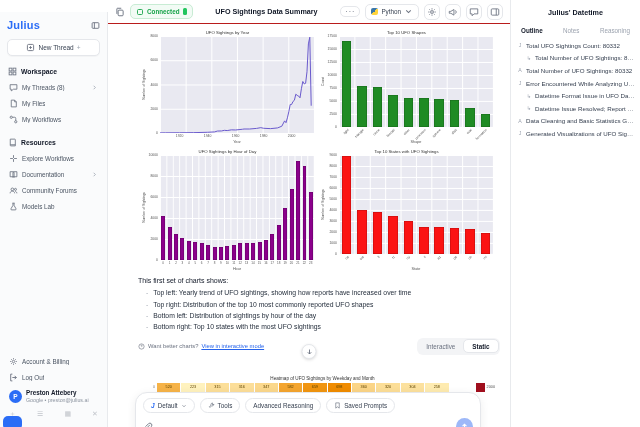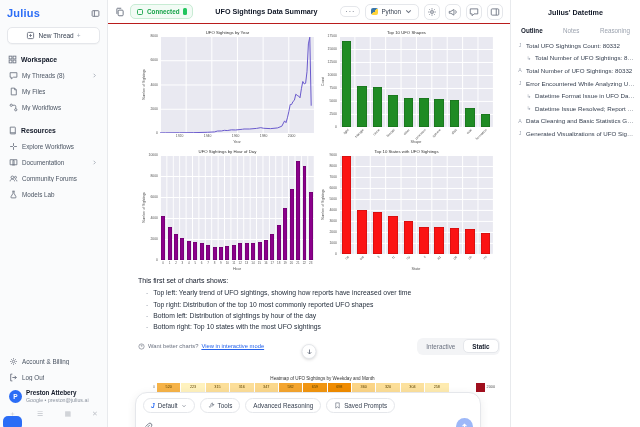--- a/index.html
+++ b/index.html
@@ -2,21 +2,21 @@
 <html><head>
 <meta charset="utf-8">
 <style>
   * { box-sizing: border-box; margin:0; padding:0; }
   html,body { width:640px; height:427px; overflow:hidden; background:#fff;
     font-family:"Liberation Sans", sans-serif; color:#1f2937; }
   .layout { display:flex; width:640px; height:427px; }
 
   
   .sidebar { width:108px; background:#fafbfc; border-right:1px solid #e8eaed;
-    display:flex; flex-direction:column; padding:7px 7px 8px; position:relative; }
+    display:flex; flex-direction:column; padding:7px 7px 8px; position:relative;margin-top:12px; }
   .logo-row { display:flex; align-items:center; justify-content:space-between; }
   .logo { color:#2b6df6; font-weight:bold; font-size:11px; letter-spacing:.2px; }
   .ic { display:inline-flex; align-items:center; justify-content:center; color:#6b7280; }
   .ic svg { width:9px; height:9px; }
   .new-thread { margin-top:8px; background:#fff; border:1px solid #e5e7eb; border-radius:5px;
     height:17px; display:flex; align-items:center; justify-content:center; gap:3px;
     font-size:6.5px; color:#374151; box-shadow:0 1px 1px rgba(0,0,0,.03); cursor:pointer; }
   .sec-head { display:flex; align-items:center; gap:4px; font-size:6.8px; font-weight:700;
     color:#111827; margin:11px 1px 3px; }
   .side-item { display:flex; align-items:center; gap:4px; font-size:6.3px; color:#4b5563;

